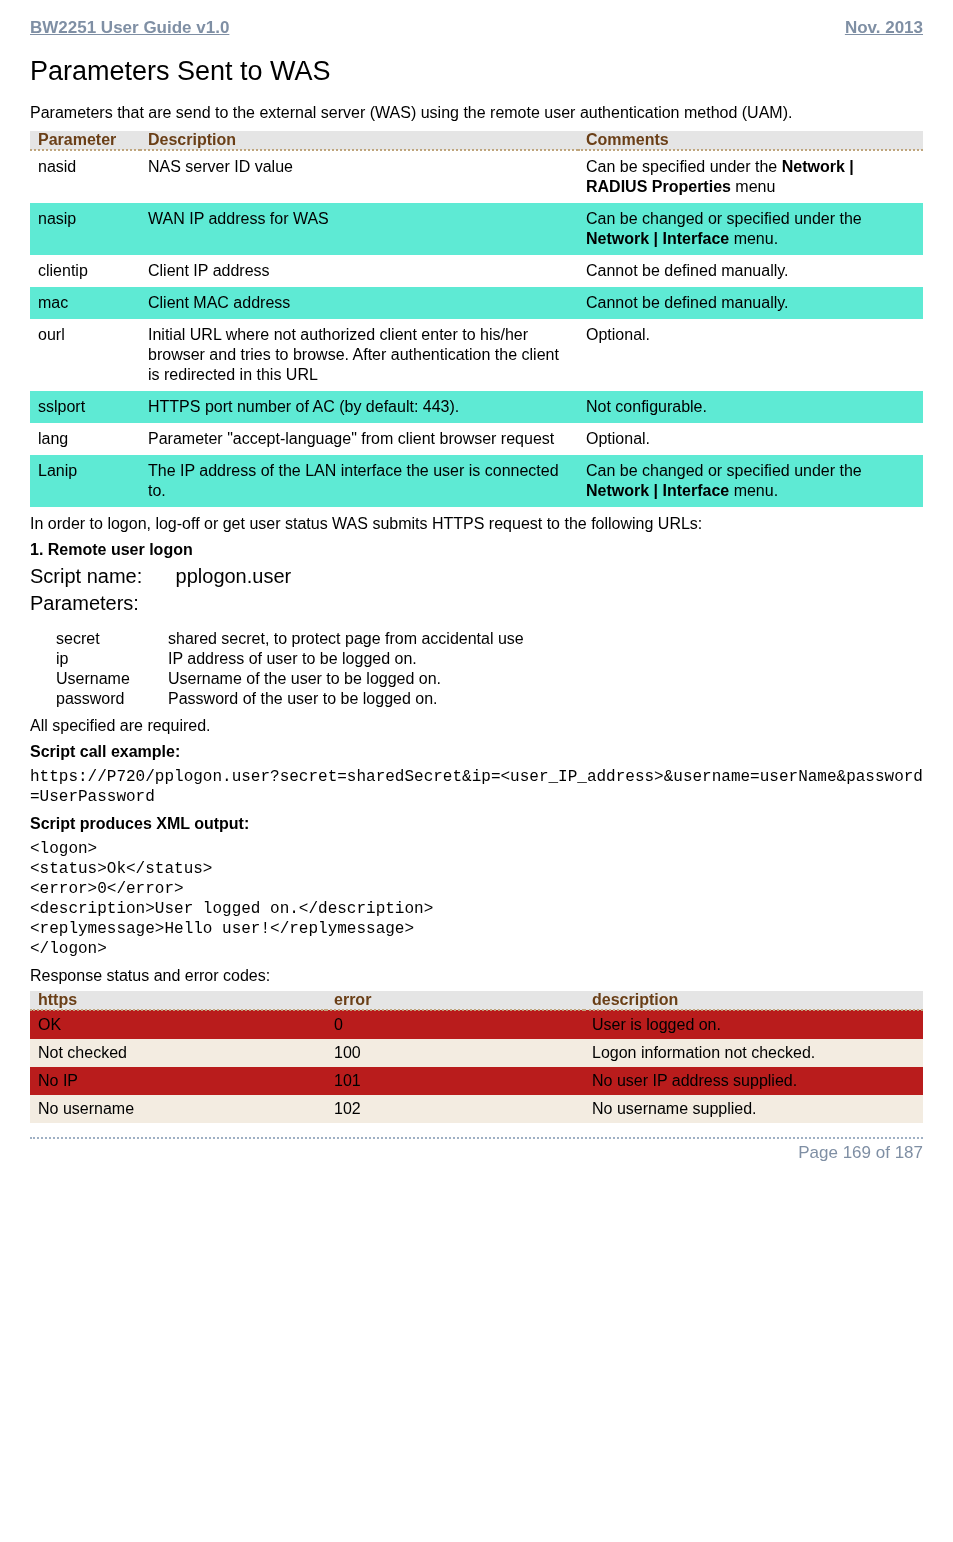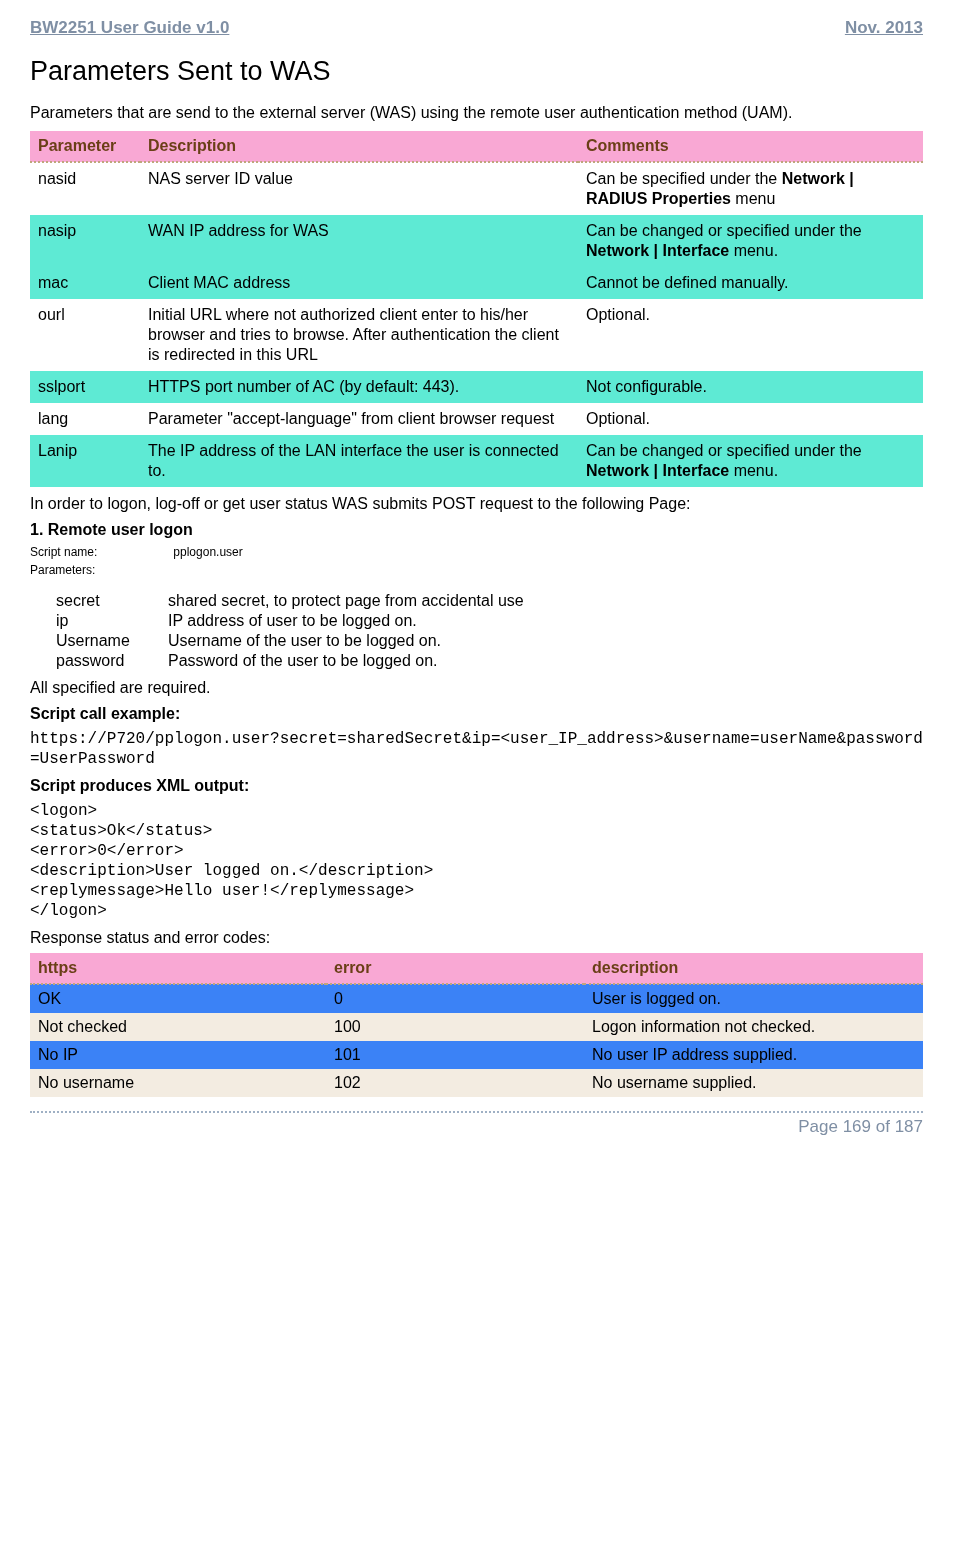--- a/index.html
+++ b/index.html
@@ -33,25 +33,25 @@
     margin: 16px 0 8px 0;
     line-height: 1.25;
   }
   table.params, table.status {
     width: 100%;
     border-collapse: collapse;
     font-size: 16px;
     table-layout: fixed;
   }
   table.params th, table.status th {
-    background: #f9a8d4;
+    background: #e5e5e5;
     color: #6a3f17;
     text-align: left;
     font-weight: bold;
-    padding: 6px 8px;
+    padding: 0 8px;
     border-bottom: 2px dotted #bfa57c;
   }
   table.params col.c1 { width: 110px; }
   table.params col.c2 { width: 438px; }
   table.params col.c3 { }
   table.params td {
     padding: 6px 8px;
     vertical-align: top;
     line-height: 1.25;
   }
@@ -61,21 +61,21 @@
   .after-table {
     font-size: 16px;
     margin: 8px 0 6px 0;
   }
   .subhead {
     font-weight: bold;
     font-size: 16px;
     margin: 8px 0 6px 0;
   }
   .kv-row {
-    font-size: 12px;
+    font-size: 20px;
     margin: 4px 0;
   }
   .kv-row .k {
     display: inline-block;
     width: 140px;
   }
   .param-list {
     margin: 14px 0 6px 26px;
     font-size: 16px;
   }
@@ -95,21 +95,21 @@
     line-height: 1.25;
   }
   table.status col.s1 { width: 296px; }
   table.status col.s2 { width: 258px; }
   table.status col.s3 { }
   table.status td {
     padding: 5px 8px;
     vertical-align: top;
   }
   table.status tr.even td { background: #f3ece1; }
-  table.status tr.odd td { background: #3b82f6; }
+  table.status tr.odd td { background: #b91c1c; }
   .footer {
     border-top: 2px dotted #9fb0c4;
     margin-top: 14px;
     padding-top: 4px;
     text-align: right;
     color: #7f8fa4;
     font-size: 17px;
   }
 </style>
 </head>
@@ -142,20 +142,25 @@
       <tr class="odd">
         <td>nasid</td>
         <td>NAS server ID value</td>
         <td><span>Can be specified under the </span><span class="bold">Network | RADIUS Properties</span><span> menu</span></td>
       </tr>
       <tr class="even">
         <td>nasip</td>
         <td>WAN IP address for WAS</td>
         <td><span>Can be changed or specified under the </span><span class="bold">Network | Interface</span><span> menu.</span></td>
       </tr>
+      <tr class="odd">
+        <td>clientip</td>
+        <td>Client IP address</td>
+        <td><span>Cannot be defined manually.</span></td>
+      </tr>
       <tr class="even">
         <td>mac</td>
         <td>Client MAC address</td>
         <td><span>Cannot be defined manually.</span></td>
       </tr>
       <tr class="odd">
         <td>ourl</td>
         <td>Initial URL where not authorized client enter to his/her browser and tries to browse. After authentication the client is redirected in this URL</td>
         <td><span>Optional.</span></td>
       </tr>
@@ -170,21 +175,21 @@
         <td><span>Optional.</span></td>
       </tr>
       <tr class="even">
         <td>Lanip</td>
         <td>The IP address of the LAN interface the user is connected to.</td>
         <td><span>Can be changed or specified under the </span><span class="bold">Network | Interface</span><span> menu.</span></td>
       </tr>
     </tbody>
   </table>
 
-  <div class="after-table">In order to logon, log-off or get user status WAS submits POST request to the following Page:</div>
+  <div class="after-table">In order to logon, log-off or get user status WAS submits HTTPS request to the following URLs:</div>
 
   <div class="subhead">1. Remote user logon</div>
 
   <div class="kv-row">
     <span class="k">Script name:</span>
     <span>pplogon.user</span>
   </div>
 
   <div class="kv-row">Parameters:</div>
 

